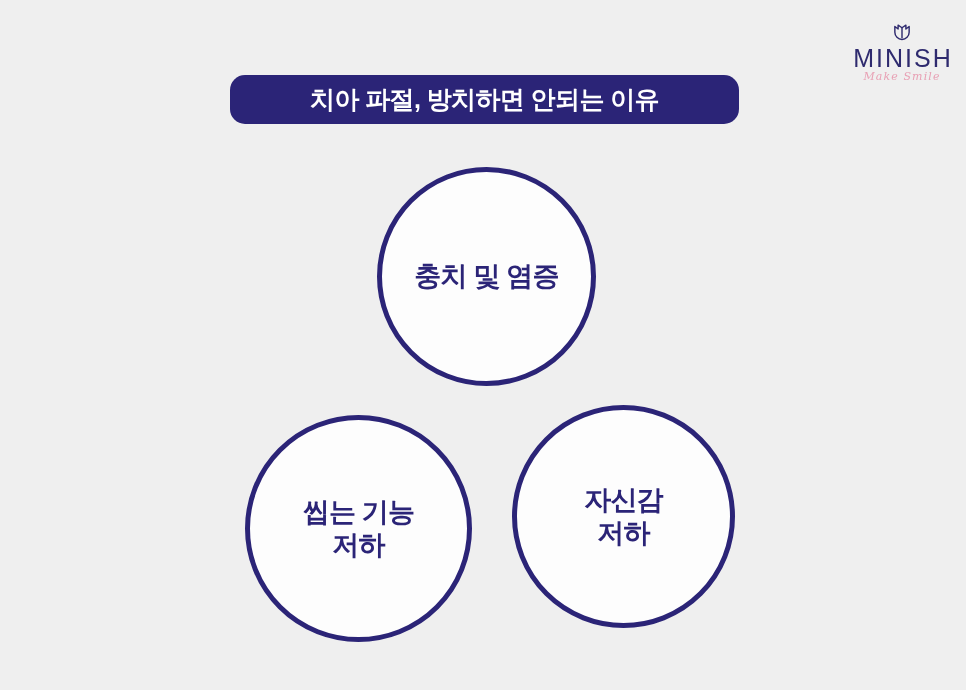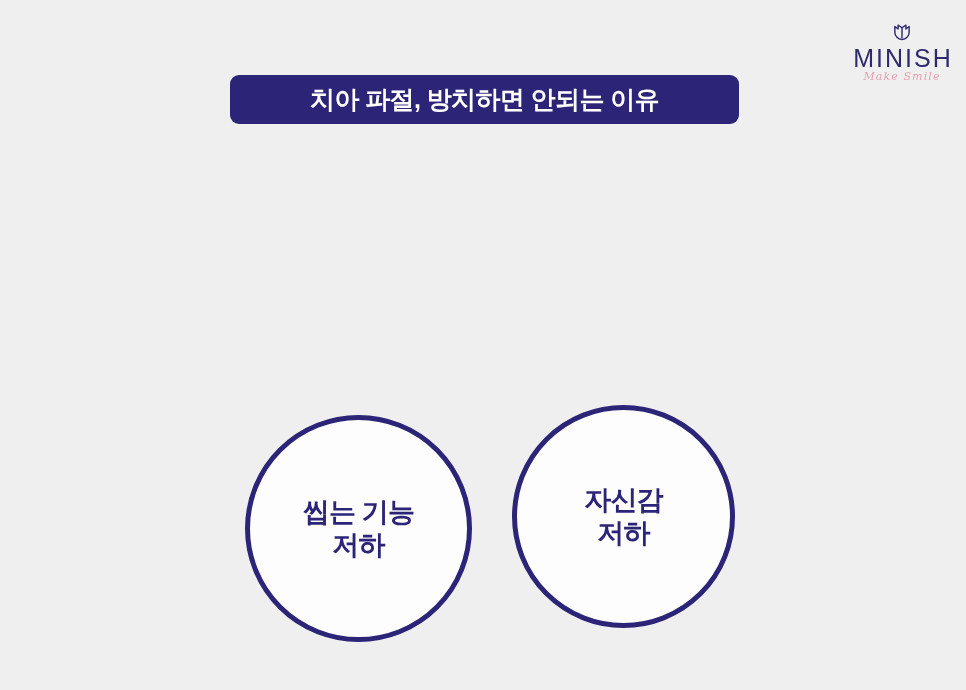--- a/index.html
+++ b/index.html
@@ -60,21 +60,21 @@
   }
 
   
   .title-banner {
     position: absolute;
     left: 230px;
     top: 75px;
     width: 509px;
     height: 49px;
     background: #2b2477;
-    border-radius: 9px;
+    border-radius: 15px;
     display: flex;
     align-items: center;
     justify-content: center;
   }
   .title-text {
     color: #ffffff;
     font-size: 25px;
     font-weight: bold;
     letter-spacing: -0.6px;
     line-height: 1;
@@ -121,20 +121,23 @@
     </svg>
     <span class="logo-word">MINISH</span>
     <span class="logo-tagline">Make Smile</span>
   </div>
 
   <div class="title-banner">
     <span class="title-text">치아 파절, 방치하면 안되는 이유</span>
   </div>
 
 
+  <div class="circle" id="circle-2">
+    <span class="circle-label">충치 및 염증</span>
+  </div>
 
 
   <div class="circle" id="circle-4">
     <span class="circle-label">씹는 기능
 저하</span>
   </div>
 
   <div class="circle" id="circle-5">
     <span class="circle-label">자신감
 저하</span>

